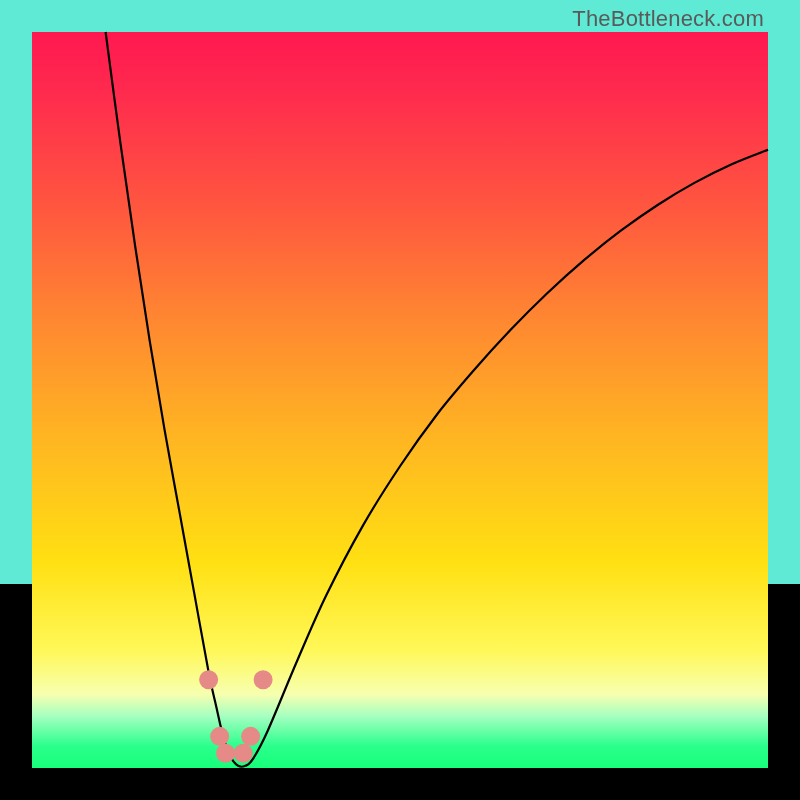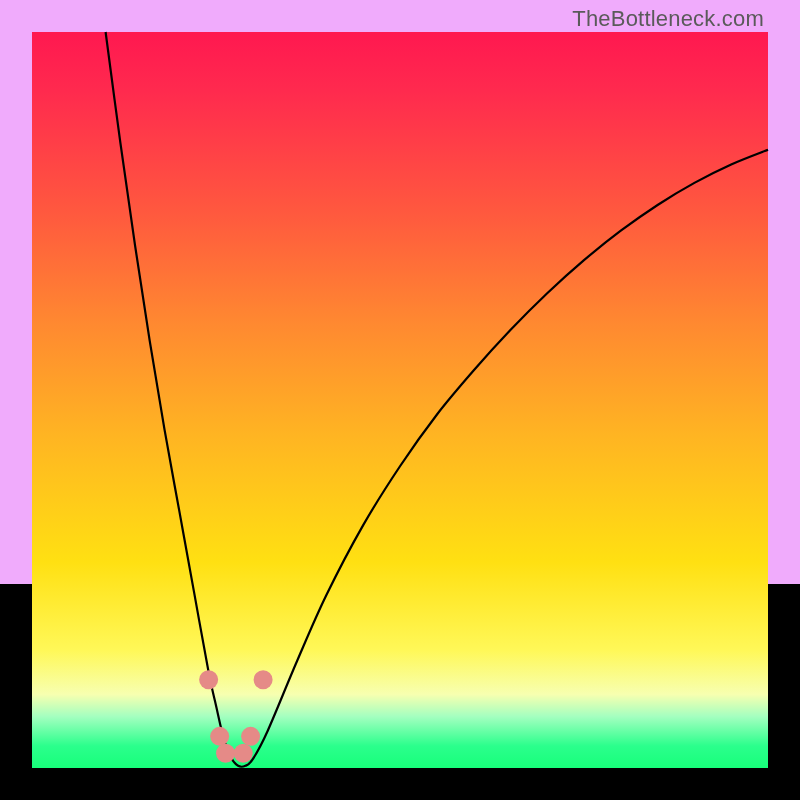--- a/index.html
+++ b/index.html
@@ -10,21 +10,21 @@
     overflow: hidden;
     background: #000;
     font-family: Arial, Helvetica, sans-serif;
   }
   .frame {
     position: absolute;
     top: 0;
     left: 0;
     width: 800px;
     height: 584px;
-    background: #f0abfc;
+    background: #5eead4;
   }
   .plot {
     position: absolute;
     top: 32px;
     left: 32px;
     width: 736px;
     height: 736px;
     
   }
   .watermark {

